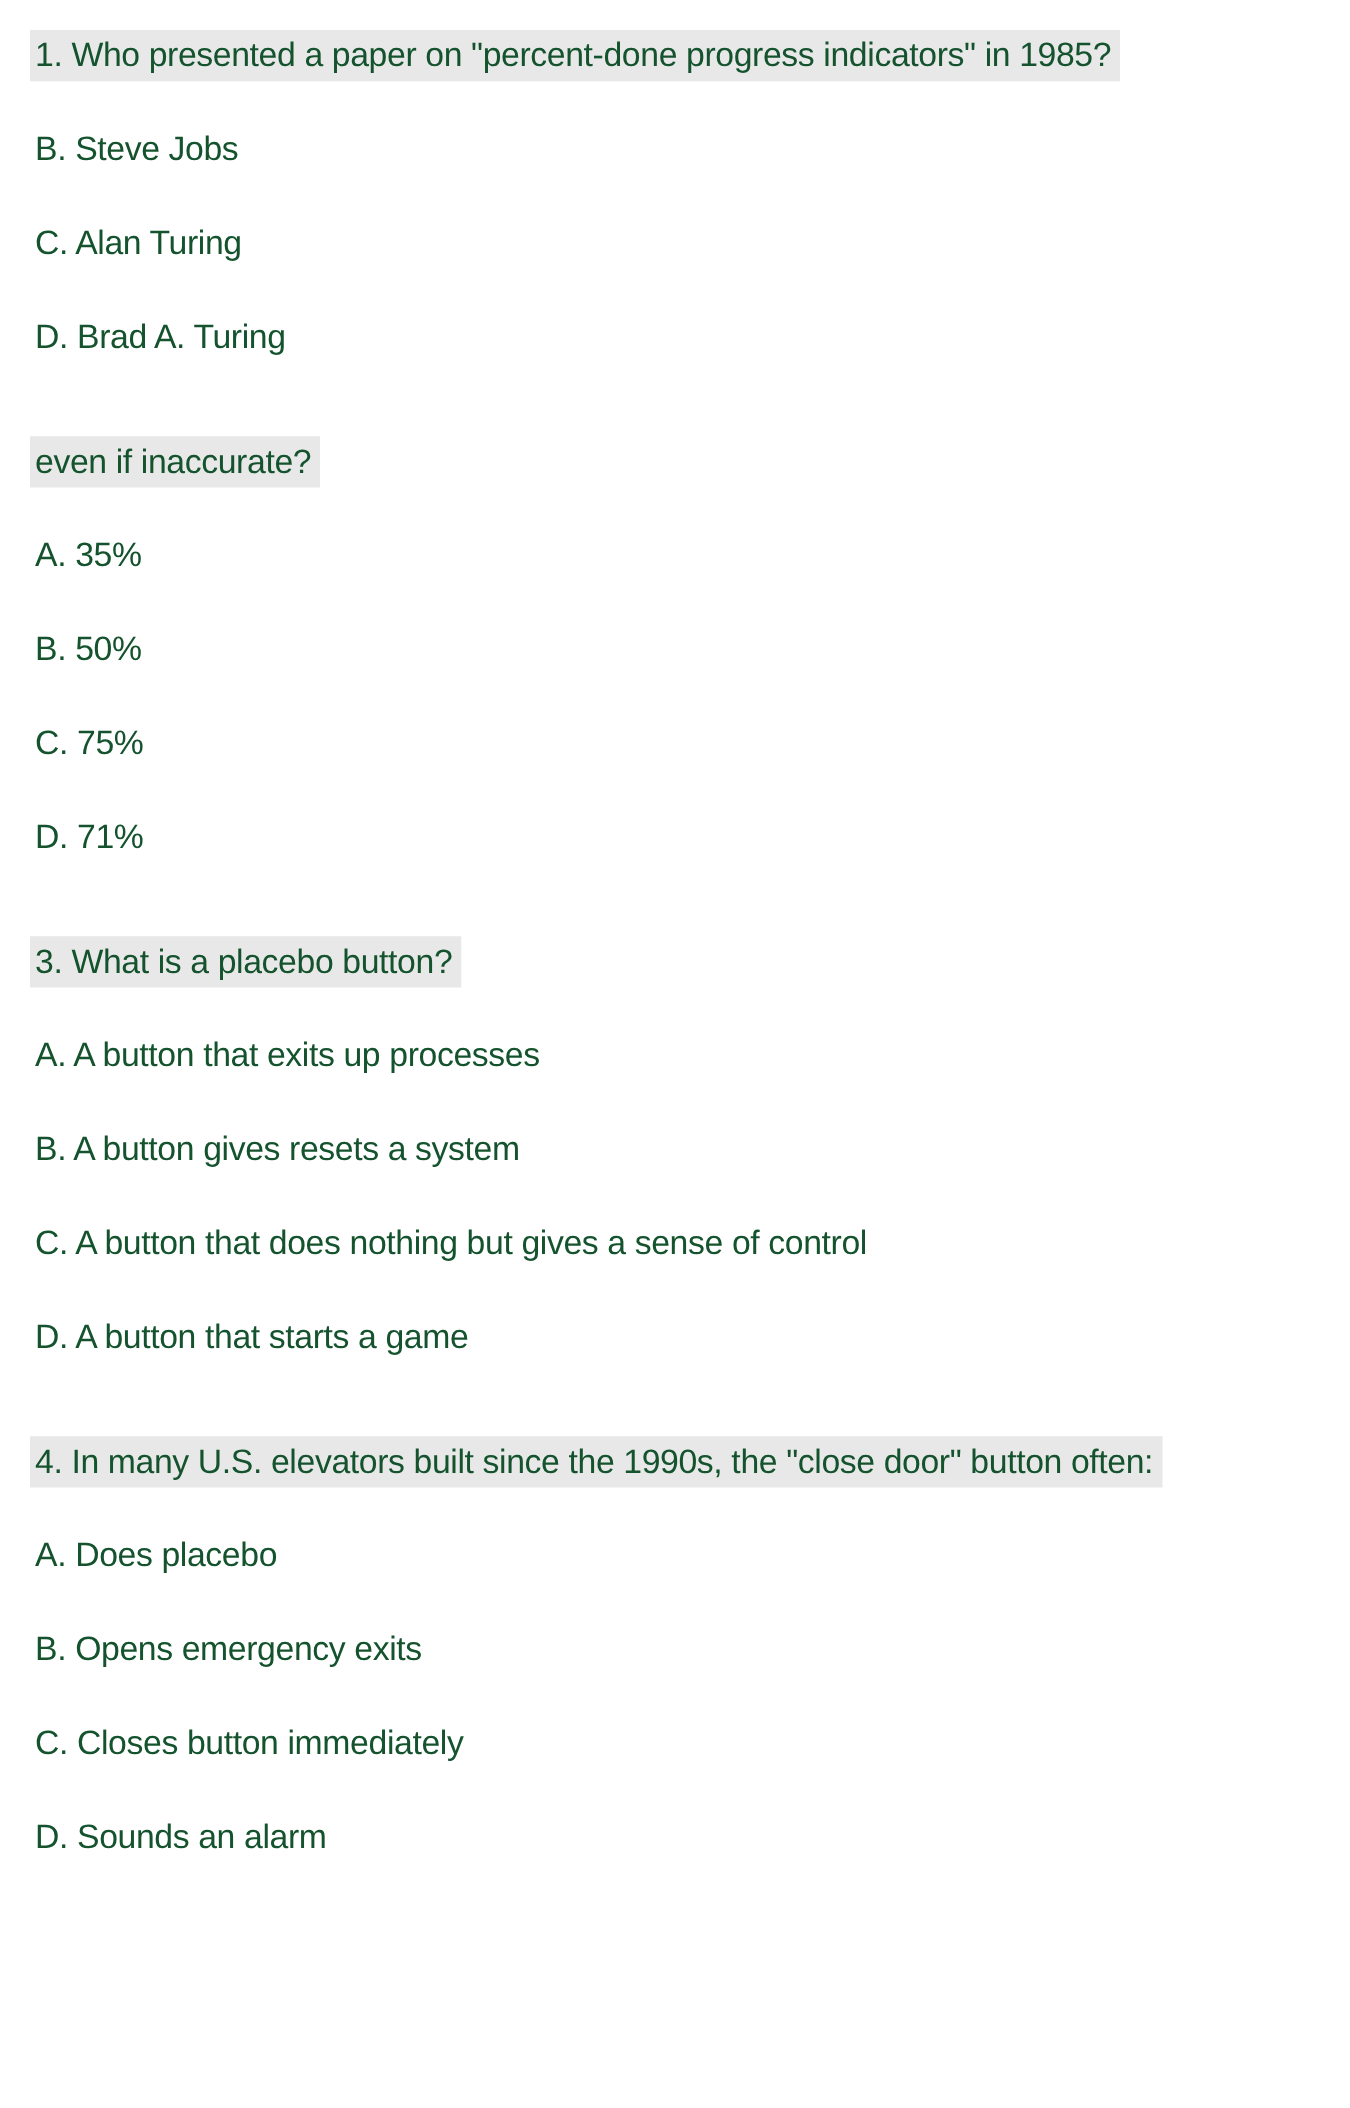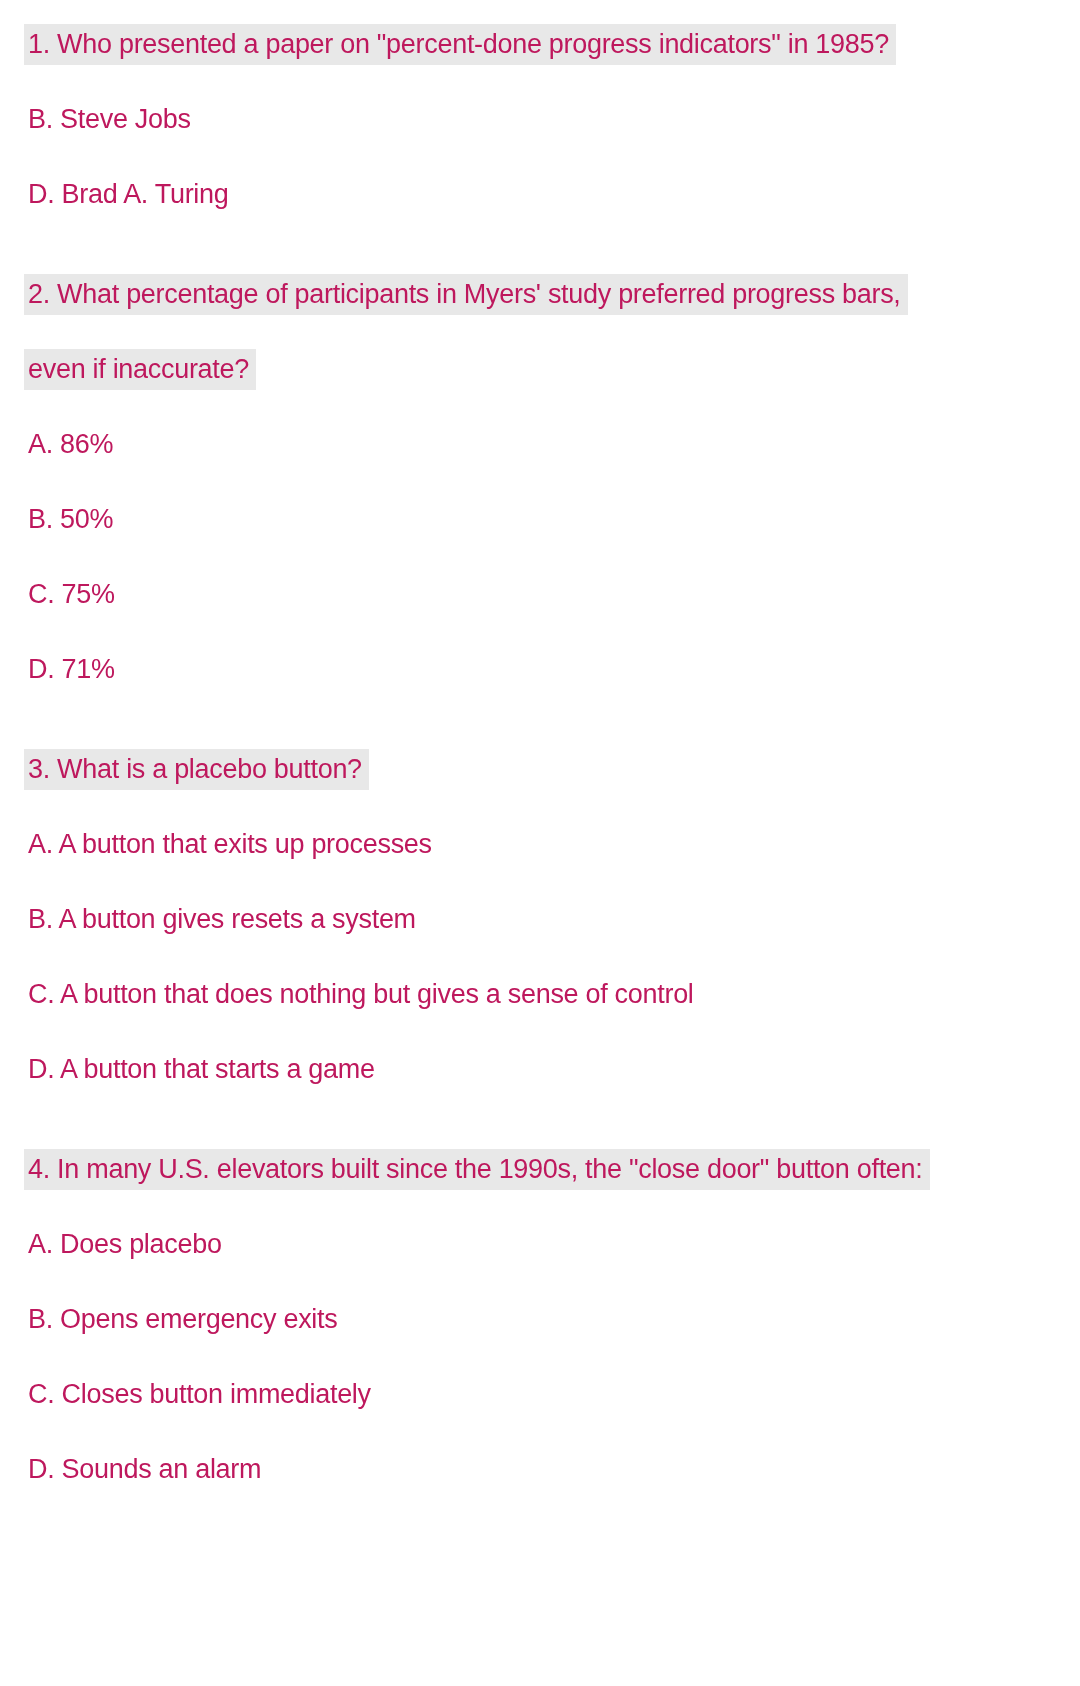--- a/index.html
+++ b/index.html
@@ -13,21 +13,21 @@
     overflow: hidden;
   }
   .page {
     box-sizing: border-box;
     width: 1080px;
     height: 1686px;
     padding: 7px 20px 0 28px;
     font-family: "Liberation Sans", sans-serif;
     font-size: 27px;
     letter-spacing: -0.3px;
-    color: #be185d;
+    color: #14532d;
   }
   .block {
     margin-top: 25px;
   }
   .block:first-child {
     margin-top: 0;
   }
   .row {
     margin: 0;
     padding: 0;
@@ -42,27 +42,27 @@
   }
 </style>
 </head>
 <body>
 
 <div class="page">
 
   <section class="block">
     <p class="row"><span class="hl">1. Who presented a paper on "percent-done progress indicators" in 1985?</span></p>
     <p class="row">B. Steve Jobs</p>
+    <p class="row">C. Alan Turing</p>
     <p class="row">D. Brad A. Turing</p>
   </section>
 
   <section class="block">
-    <p class="row"><span class="hl">2. What percentage of participants in Myers' study preferred progress bars,</span></p>
     <p class="row"><span class="hl">even if inaccurate?</span></p>
-    <p class="row">A. 86%</p>
+    <p class="row">A. 35%</p>
     <p class="row">B. 50%</p>
     <p class="row">C. 75%</p>
     <p class="row">D. 71%</p>
   </section>
 
   <section class="block">
     <p class="row"><span class="hl">3. What is a placebo button?</span></p>
     <p class="row">A. A button that exits up processes</p>
     <p class="row">B. A button gives resets a system</p>
     <p class="row">C. A button that does nothing but gives a sense of control</p>

